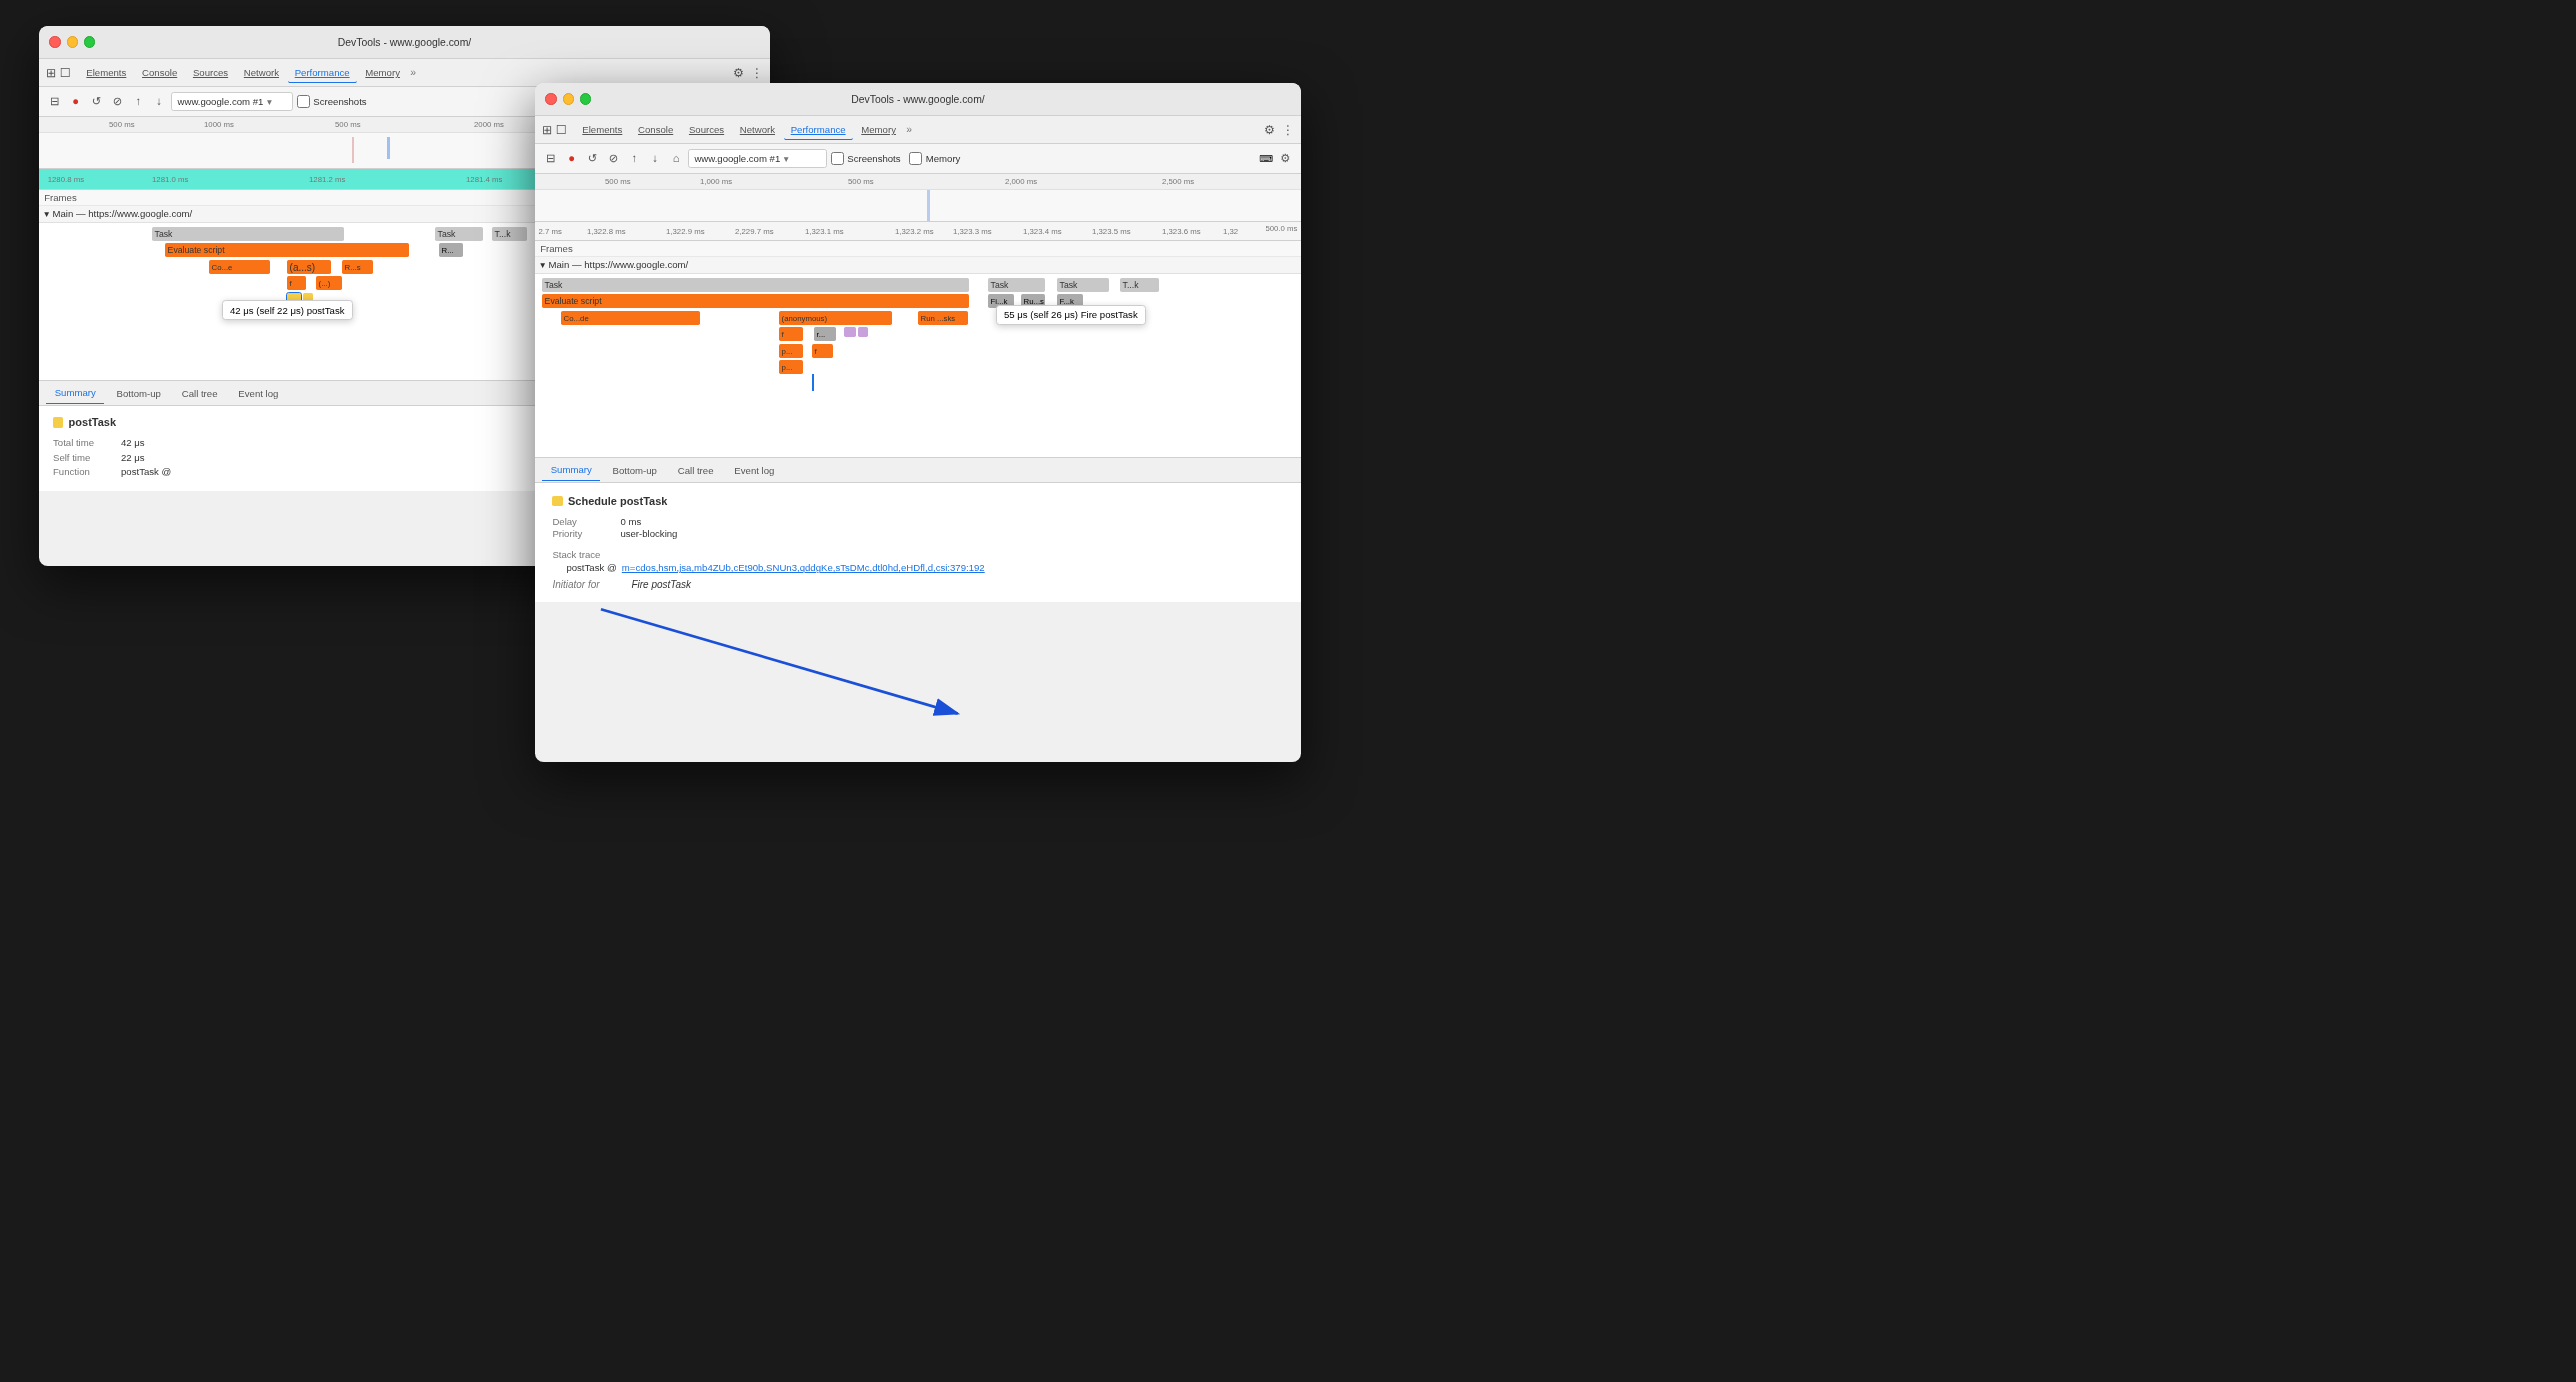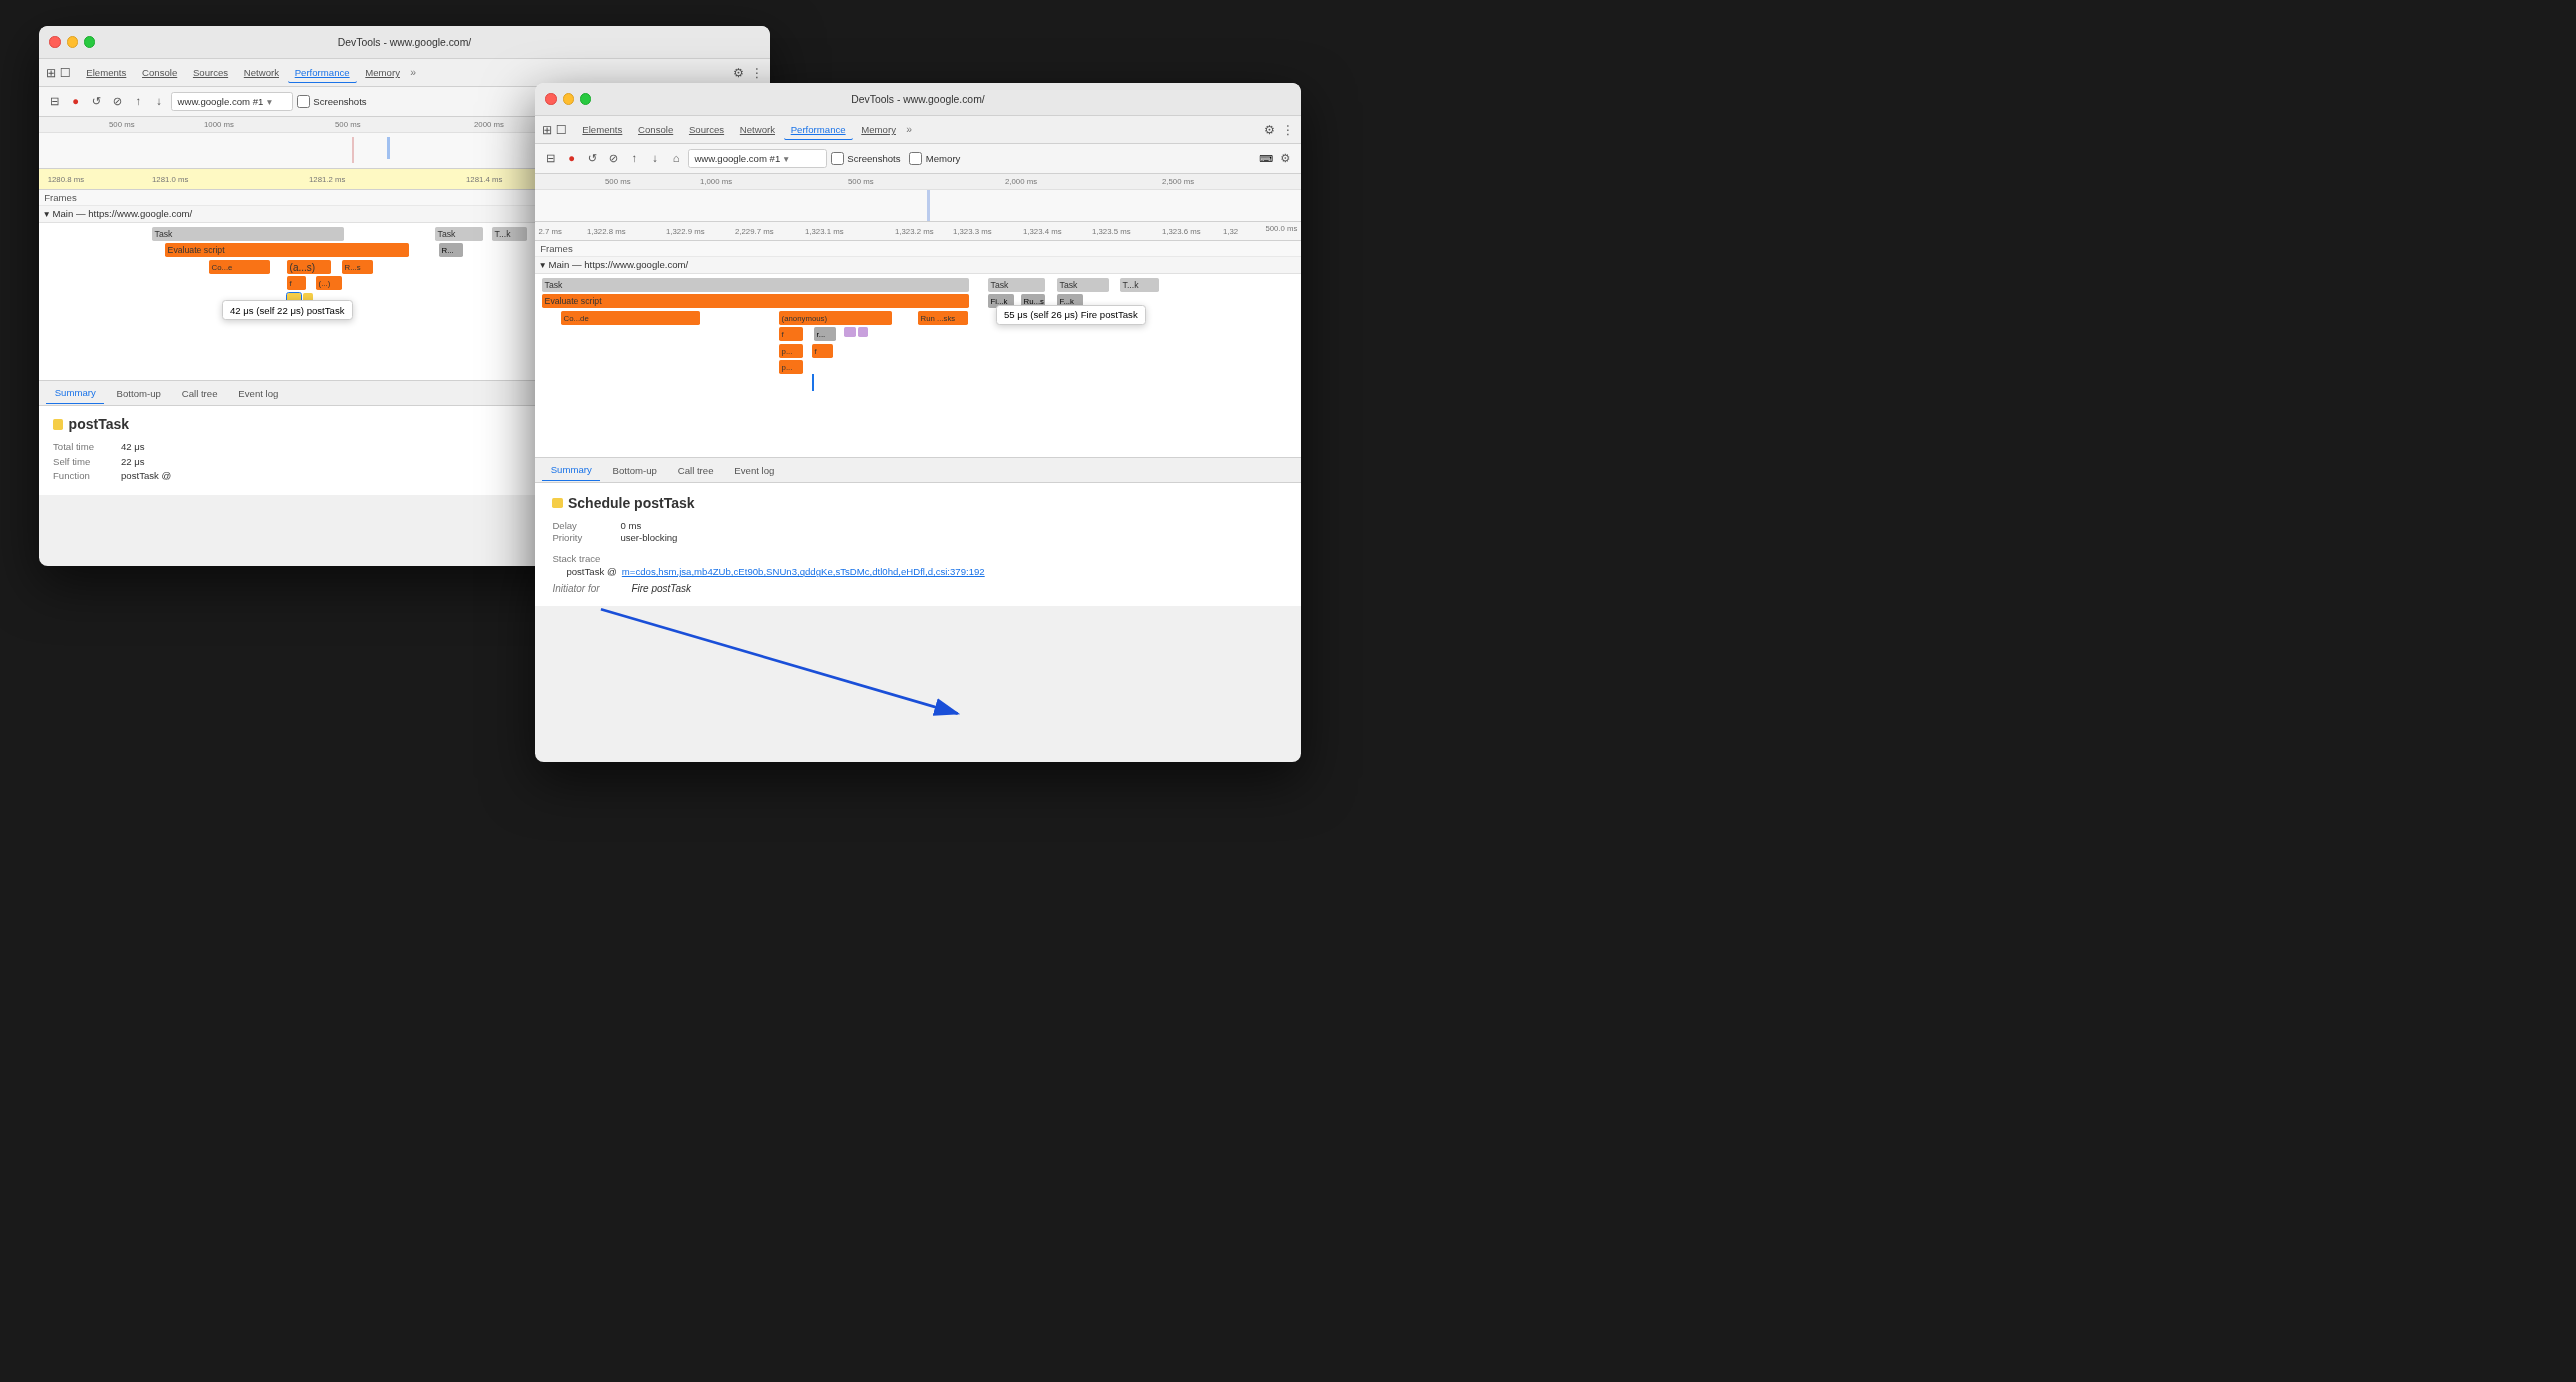--- a/index.html
+++ b/index.html
@@ -255,21 +255,21 @@
     .summary-panel {
       background: white;
       padding: 10.4px 14px;
       flex: 1;
     }
 
     .summary-title {
       display: flex;
       align-items: center;
       gap: 5.2px;
-      font-size: 14px;
+      font-size: 11px;
       font-weight: 600;
       color: #333;
       margin-bottom: 8.7px;
     }
 
     .color-square {
       width: 10.4px;
       height: 10.4px;
       border-radius: 1.7px;
     }
@@ -395,21 +395,21 @@
         <span class="time-marker" style="left:435px;">2000 ms</span>
       </div>
 
       <div style="height:37px;background:#f8f8f8;position:relative;">
         <div style="position:absolute;left:313px;top:4.4px;width:1.7px;height:26px;background:#e8c0c0;"></div>
         <div style="position:absolute;left:348px;top:4.4px;width:2.6px;height:22px;background:#a0c0f0;"></div>
       </div>
     </div>
   </div>
 
-  <div class="timeline-header" style="background:#fef9c3;height:21px;">
+  <div class="timeline-header" style="background:#5eead4;height:21px;">
     <span class="time-marker" style="left:8.7px;font-size:7.8px;">1280.8 ms</span>
     <span class="time-marker" style="left:113px;font-size:7.8px;">1281.0 ms</span>
     <span class="time-marker" style="left:270px;font-size:7.8px;">1281.2 ms</span>
     <span class="time-marker" style="left:427px;font-size:7.8px;">1281.4 ms</span>
   </div>
 
   <div style="height:15.7px;background:#f8f8f8;border-bottom:0.9px solid #e8e8e8;display:flex;align-items:center;">
     <span class="frames-label">Frames</span>
   </div>
 

